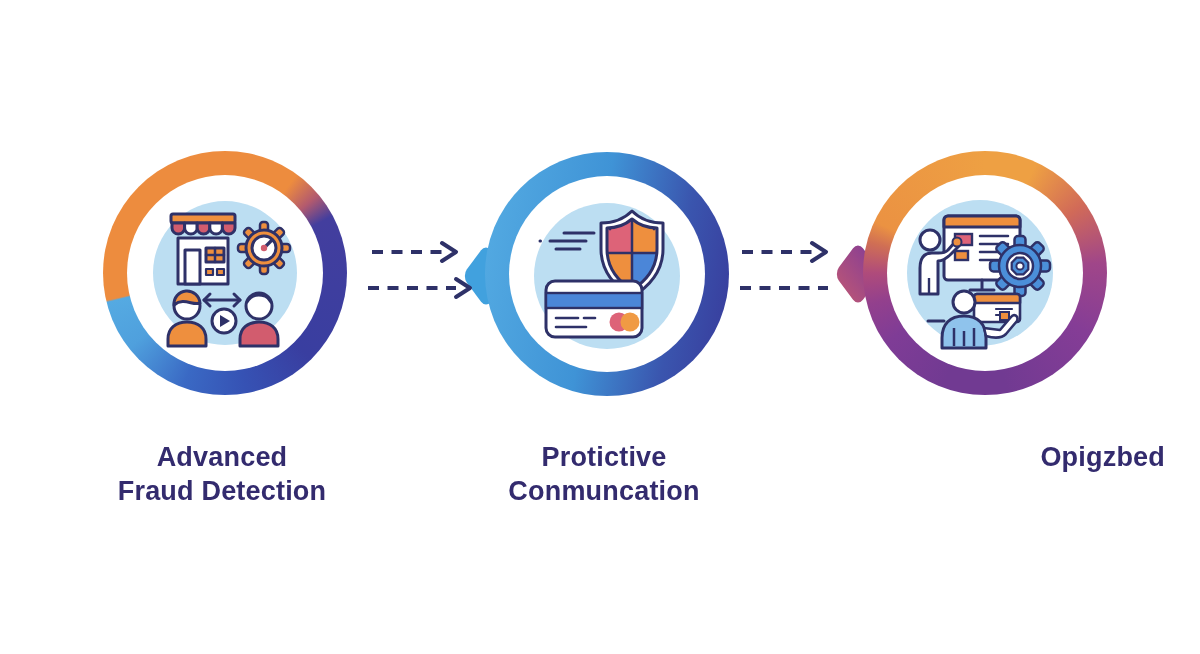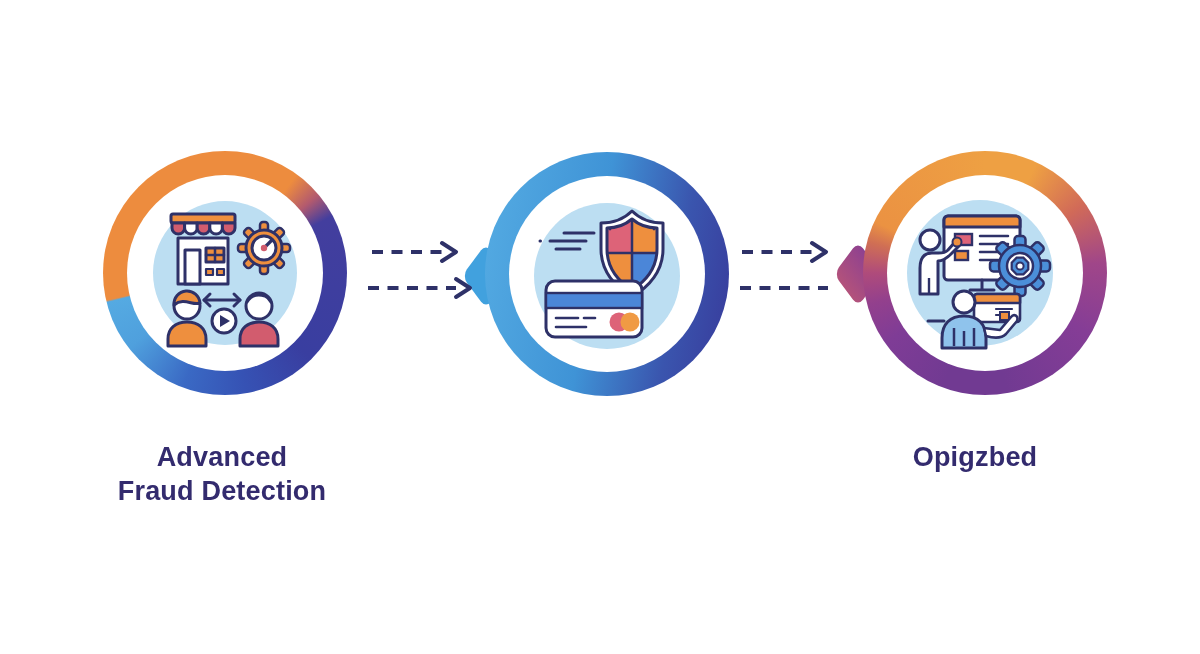--- a/index.html
+++ b/index.html
@@ -208,17 +208,21 @@
         <path d="M54,140 V158 M64,143 V158 M74,140 V158" stroke="#2E3168" stroke-width="2.5"></path>
         <path d="M84,140 L100,142 L111,129 C114,125 119,128 117,133 L106,146 C101,151 93,150 86,148 Z" fill="#FFFFFF" stroke="#2E3168" stroke-width="2.6" stroke-linejoin="round"></path>
       </g>
     </svg>
   </div>
 
   <div class="label" style="left:32px;top:440px;">
     <div>Advanced</div>
     <div>Fraud Detection</div>
   </div>
-  <div class="label" style="left:785px;top:440px;">
+  <div class="label" style="left:414px;top:440px;">
+    <div>Protictive</div>
+    <div>Conmuncation</div>
+  </div>
+  <div class="label" style="left:785px;top:440px;text-align:right;">
     <div>Opigzbed</div>
   </div>
 
 </div>
 
 </body></html>

